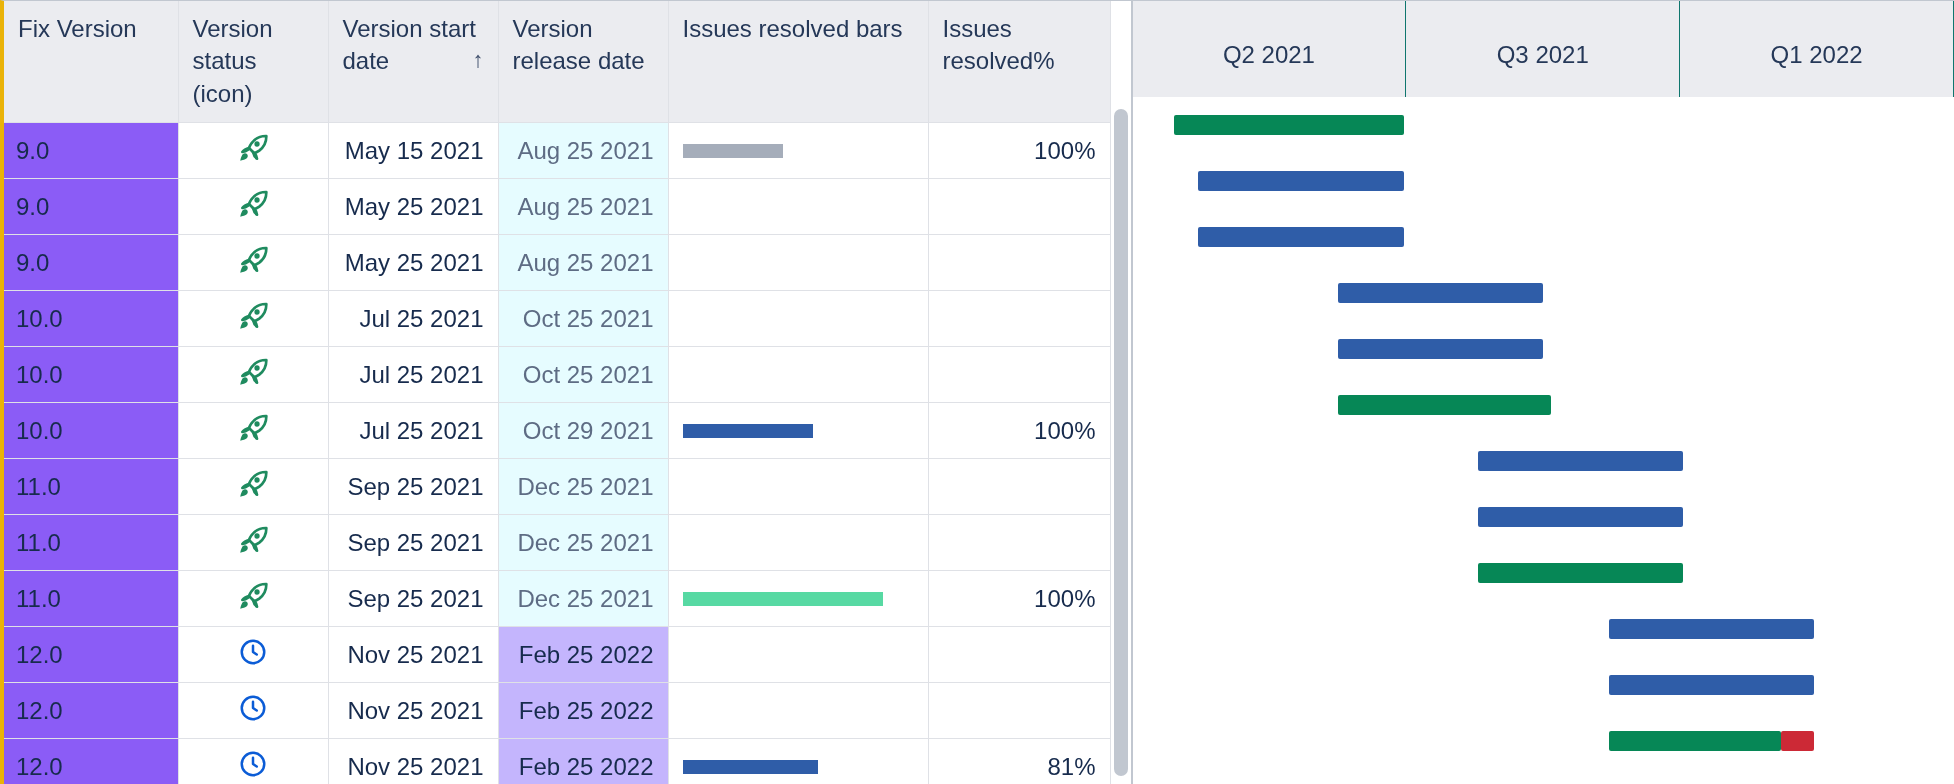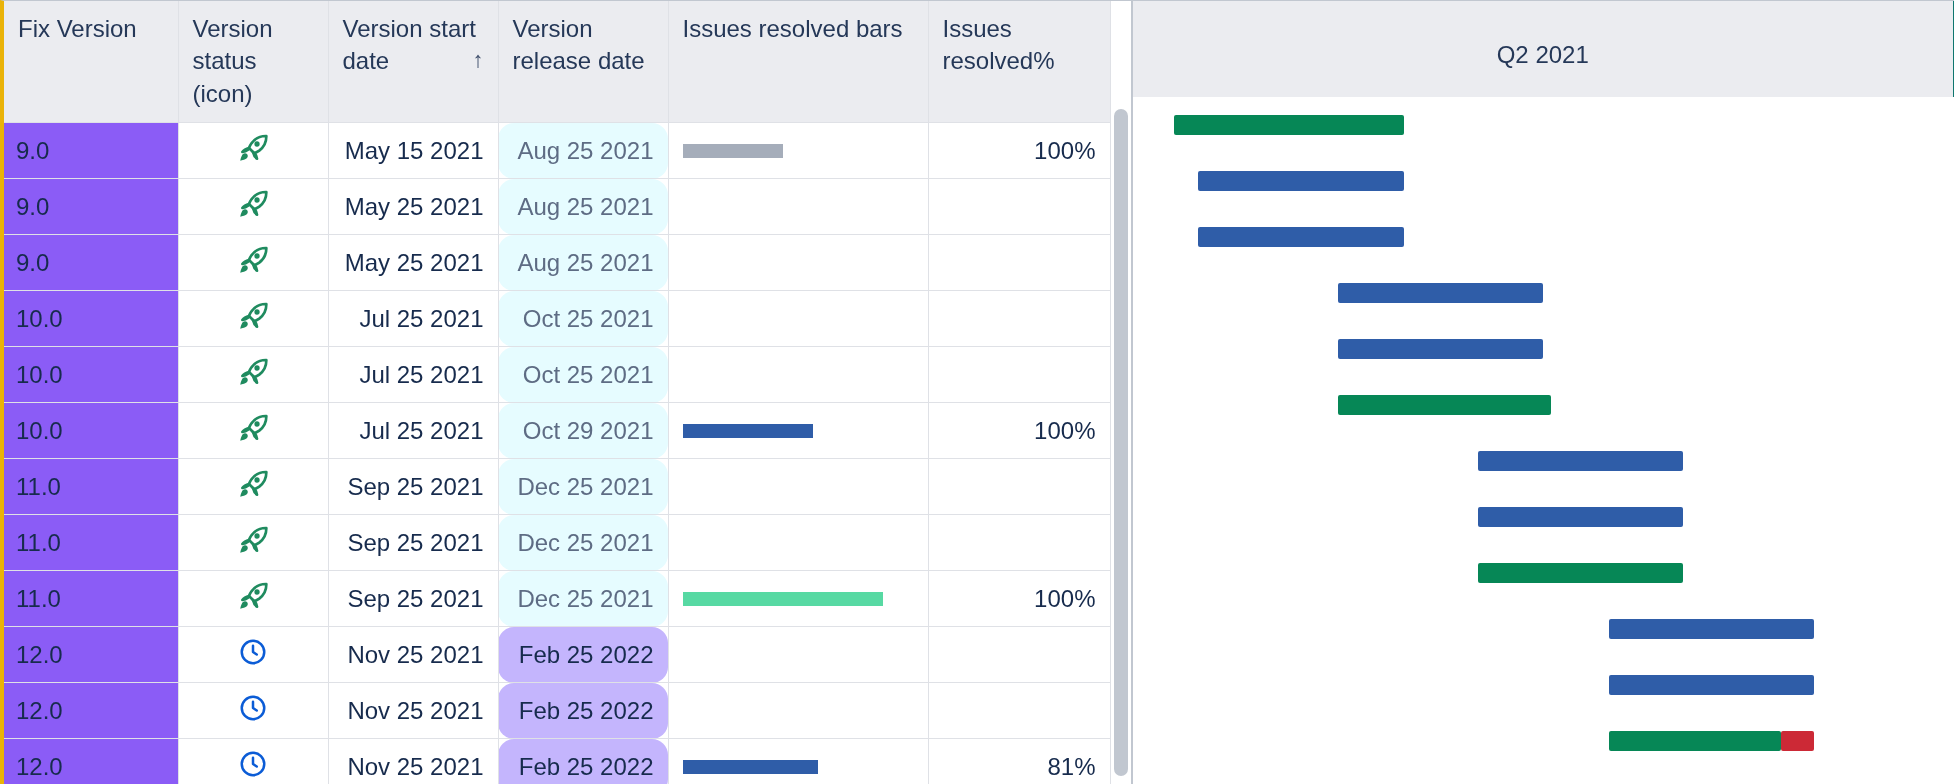--- a/index.html
+++ b/index.html
@@ -47,21 +47,21 @@
   .sort-arrow { color:#42526E; float:right; font-size:22px; }
   .col-fix   { width:174px;}
   .col-stat  { width:150px; text-align:center;}
   .col-start { width:170px; text-align:right;}
   .col-rel   { width:170px; text-align:right;}
   .col-bars  { width:260px;}
   .col-pct   { width:182px; text-align:right;}
   .tbl td.alt, .tbl tr:nth-child(odd) td.fixcell { }
   .tbl td.fixcell { background:#8b5cf6; padding-left:12px;}
   .tbl td.center { text-align:center; }
-  .tbl td.right  { text-align:right;border-radius:16px; }
+  .tbl td.right  { text-align:right; }
   .release-cell { background:#E6FCFF; color:#5E6C84; }
   .release-cell.active { background:#c4b5fd; color:#172B4D; }
   
   .icn { display:inline-block; vertical-align:middle;}
   .rocket svg { width:32px; height:32px; }
   .clock  svg { width:30px; height:30px; }
   
   .mini { height:14px; }
   .mini.gray  { background:#A5ADBA; width:100px;}
   .mini.blue  { background:#2F5DA8; width:130px;}
@@ -325,20 +325,22 @@
         </tbody>
     </table>
     <div class="scroll-strip">
       <div class="scroll-thumb"></div>
     </div>
   </div>
 
   <div class="timeline">
     <div class="tl-head" id="tl-head">
         <div>Q2 2021</div>
+        <div>Q3 2021</div>
+        <div>Q1 2022</div>
       </div>
     <div class="tl-body" id="tl-body">
         <div class="tl-row">
           <div class="gbar g-green" style="left: 5%; width: 28%;"></div>
         </div>
         <div class="tl-row">
           <div class="gbar g-blue" style="left: 8%; width: 25%;"></div>
         </div>
         <div class="tl-row">
           <div class="gbar g-blue" style="left: 8%; width: 25%;"></div>

